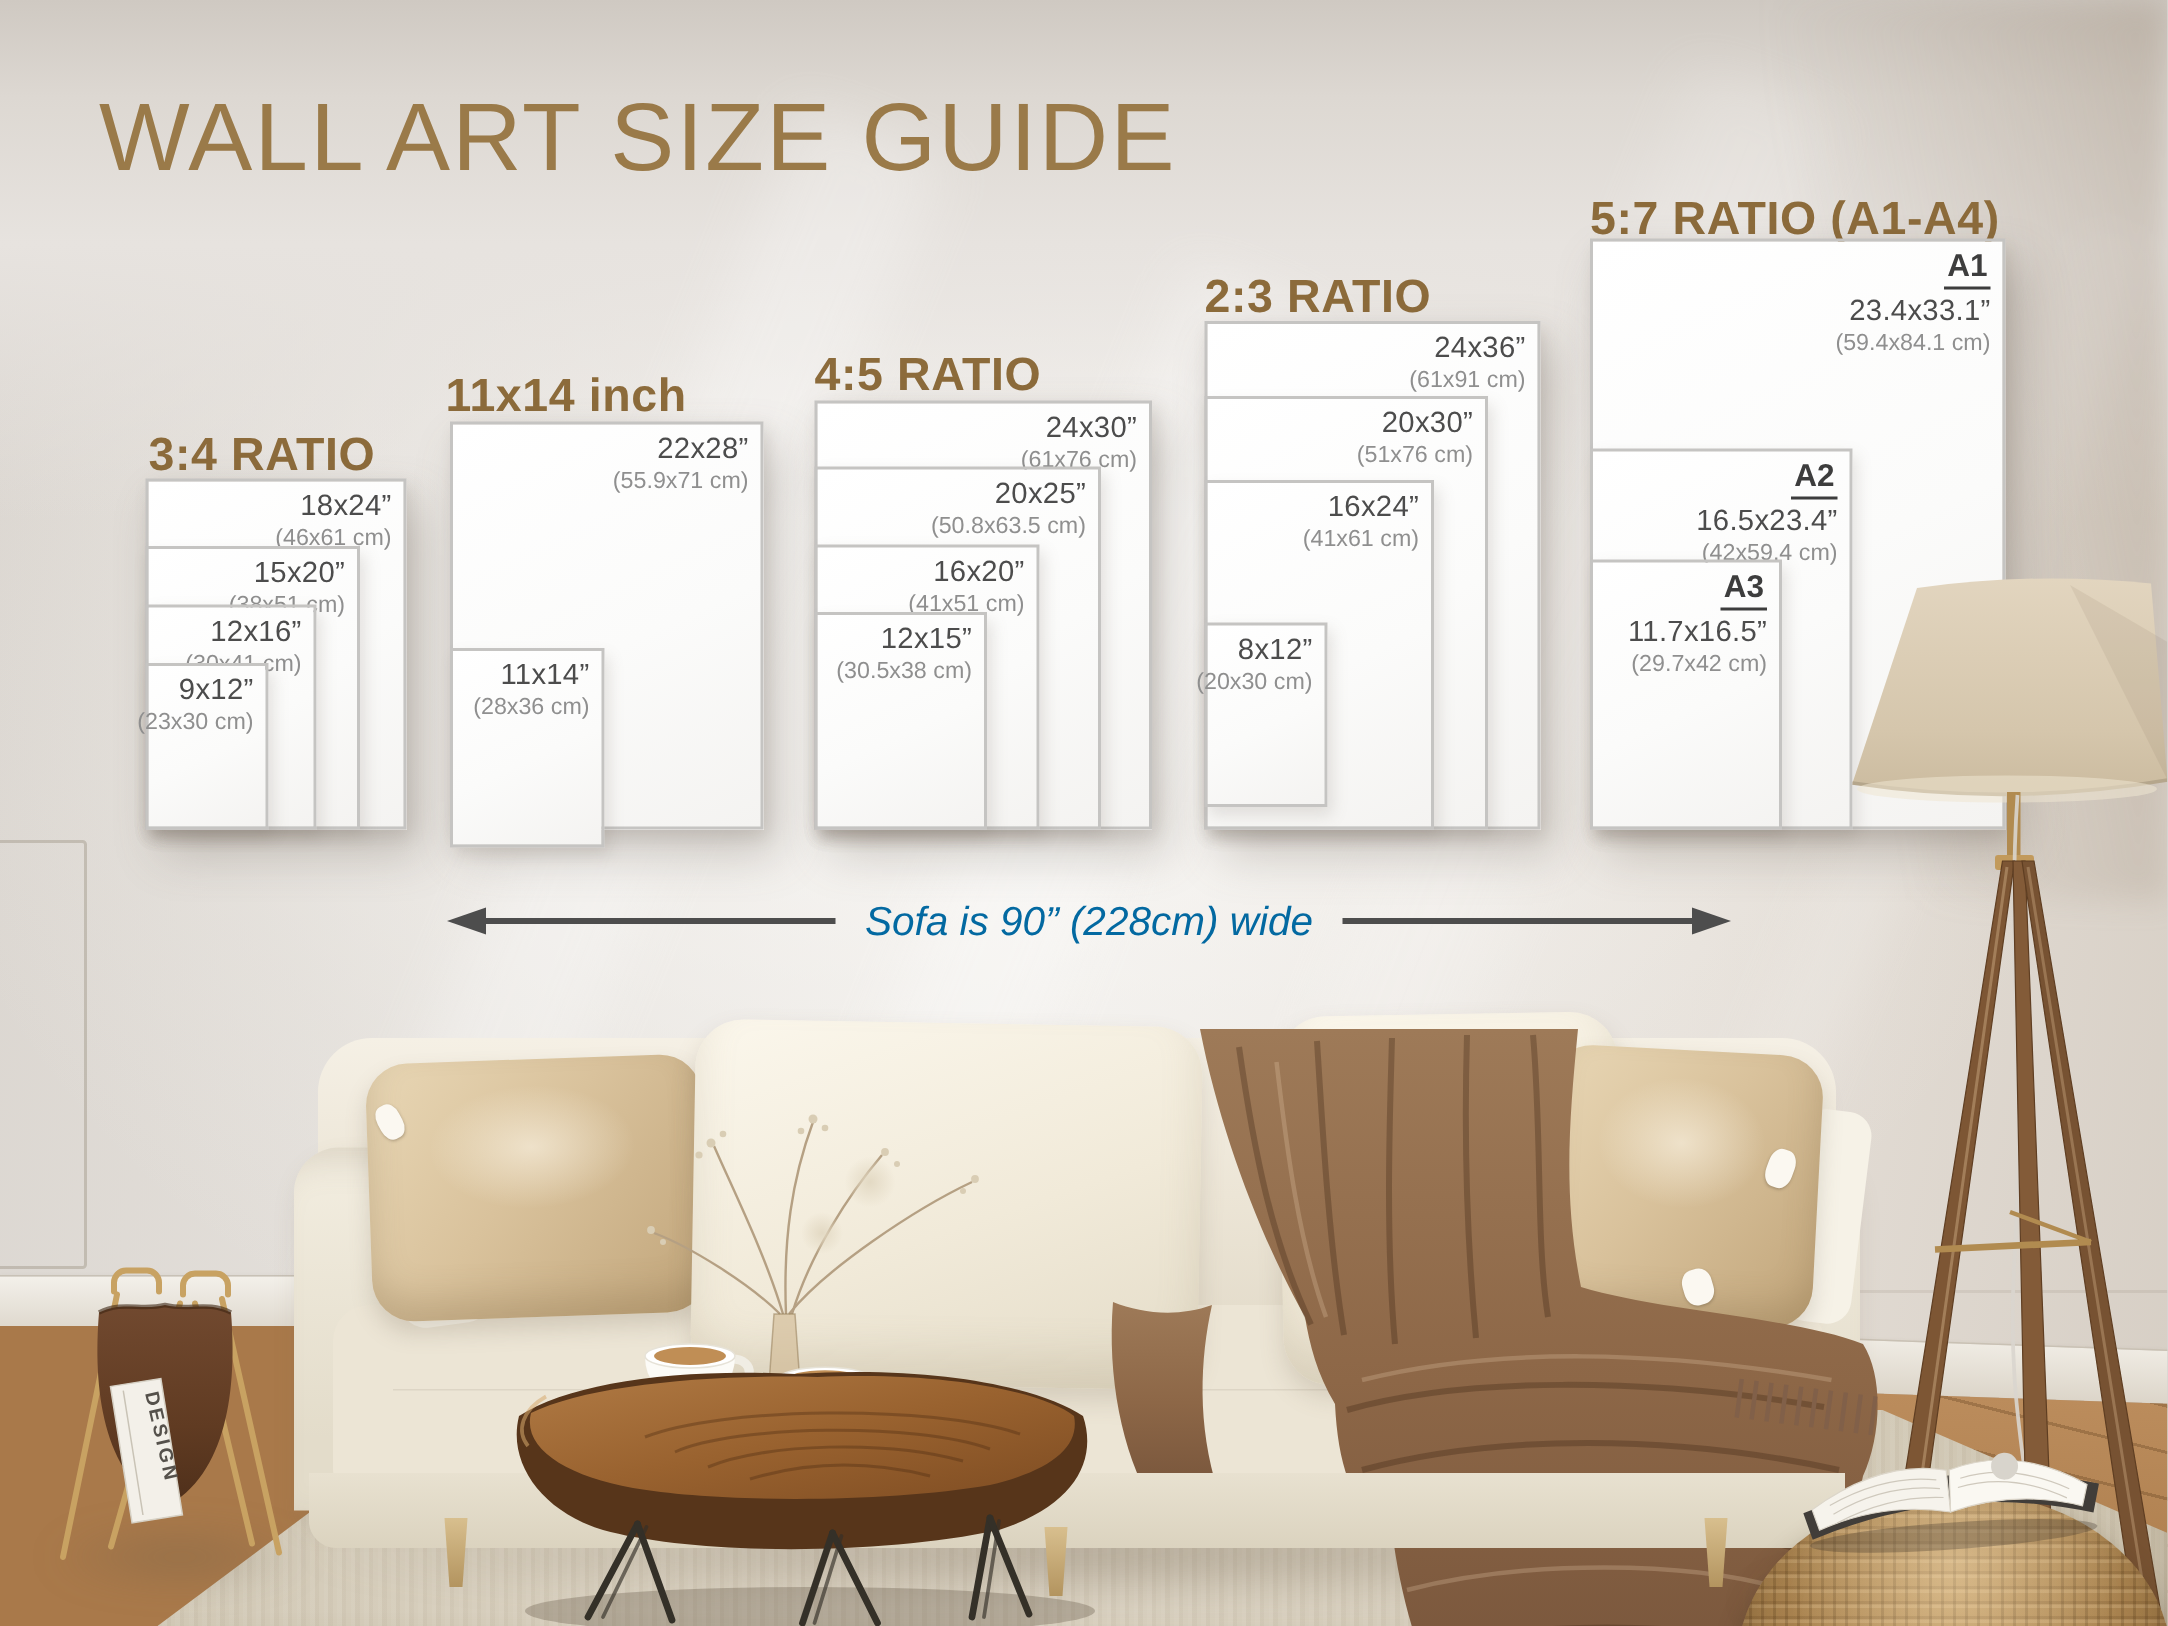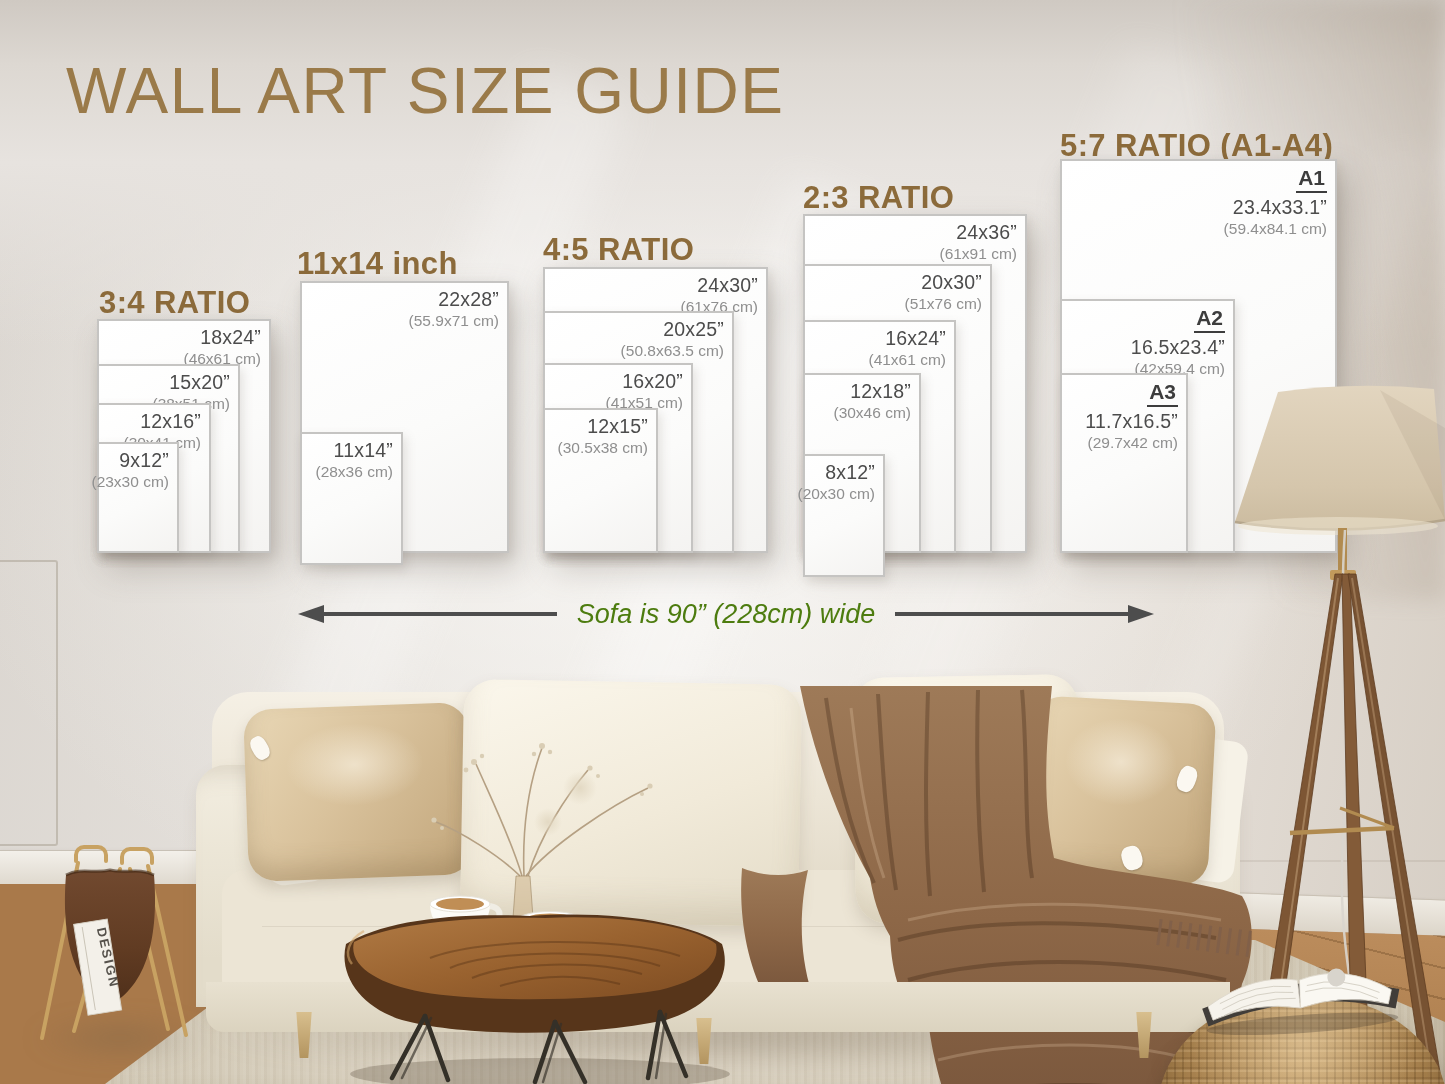--- a/index.html
+++ b/index.html
@@ -56,21 +56,21 @@
   .size-cm{display:block;font-size:15.5px;color:#8f8f8f;margin-top:1px;}
   .series{display:inline-block;font-size:21px;font-weight:700;color:#3d3d3d;
     border-bottom:2.5px solid #3d3d3d;padding:0 2px 1px;margin-bottom:3px;}
 
   
   .sofa-arrow{position:absolute;left:298px;top:598px;width:856px;height:32px;z-index:2;display:flex;align-items:center;}
   .ah{width:0;height:0;border-top:9px solid transparent;border-bottom:9px solid transparent;}
   .ah.left{border-right:26px solid #4d4d4d;}
   .ah.right{border-left:26px solid #4d4d4d;}
   .aline{flex:1;height:4px;background:#4d4d4d;}
-  .atext{font-size:27px;font-style:italic;color:#4d7c0f;margin:0 20px;white-space:nowrap;}
+  .atext{font-size:27px;font-style:italic;color:#0369a1;margin:0 20px;white-space:nowrap;}
 
   
   .sofa{position:absolute;left:196px;top:670px;width:1044px;height:400px;z-index:4;}
   .sofa .back{position:absolute;left:16px;top:22px;width:1012px;height:232px;border-radius:36px 36px 10px 10px;
     background:linear-gradient(180deg,#f5f0e5 0%,#ece5d6 45%,#e0d8c6 100%);}
   .sofa .back:after{content:"";position:absolute;left:50%;top:26px;width:2px;height:160px;background:rgba(120,105,85,.10);}
   .arm{position:absolute;top:95px;width:132px;height:242px;background:linear-gradient(180deg,#f3eee1,#e3dcca 80%);}
   .arm.l{left:0;border-radius:30px 22px 0 0;box-shadow:inset -16px 8px 22px rgba(150,135,110,.25),4px 10px 18px rgba(120,105,85,.18);}
   .arm.r{left:912px;border-radius:22px 30px 0 0;box-shadow:inset 16px 8px 22px rgba(150,135,110,.25),-4px 10px 18px rgba(120,105,85,.18);}
   .seat{position:absolute;top:200px;height:134px;border-radius:24px;
@@ -208,27 +208,21 @@
         <span class="size-in">20x30”</span>
         <span class="size-cm">(51x76 cm)</span>
       </div>
   </div>
   <div class="poster inner" style="left:803px;top:320px;width:153px;height:233px;">
     <div class="size-label">
         <span class="size-in">16x24”</span>
         <span class="size-cm">(41x61 cm)</span>
       </div>
   </div>
-  <div class="poster inner" style="left:803px;top:373px;width:118px;height:180px;">
-    <div class="size-label">
-        <span class="size-in">12x18”</span>
-        <span class="size-cm">(30x46 cm)</span>
-      </div>
-  </div>
-  <div class="poster inner" style="left:803px;top:454px;width:82px;height:123px;">
+  <div class="poster inner" style="left:803px;top:415px;width:82px;height:123px;">
     <div class="size-label">
         <span class="size-in">8x12”</span>
         <span class="size-cm">(20x30 cm)</span>
       </div>
   </div>
 
   <div class="group-heading" style="left:1060px;top:128px;">5:7 RATIO (A1-A4)</div>
   <div class="poster outer" style="left:1060px;top:159px;width:277px;height:394px;">
     <div class="size-label"><span class="series">A1</span><span class="size-in">23.4x33.1”</span><span class="size-cm">(59.4x84.1 cm)</span></div>
   </div>

